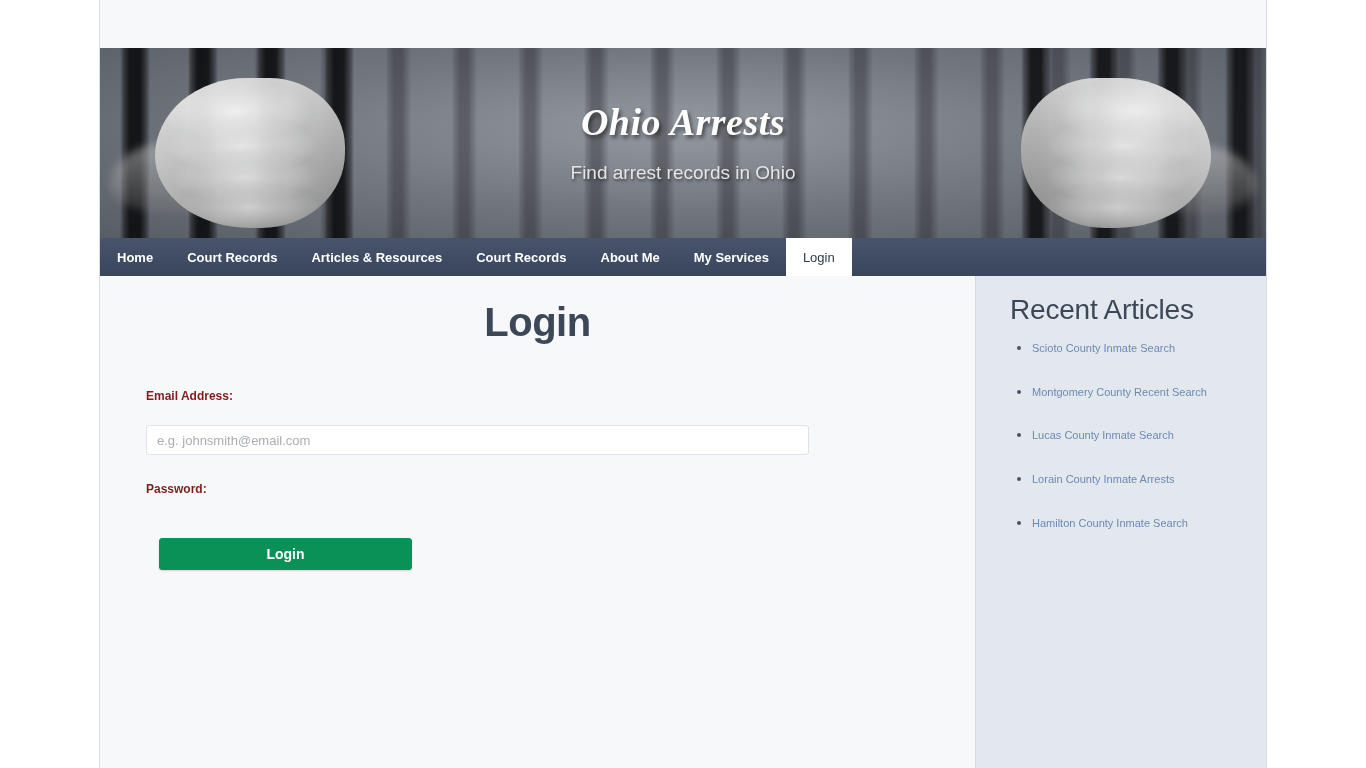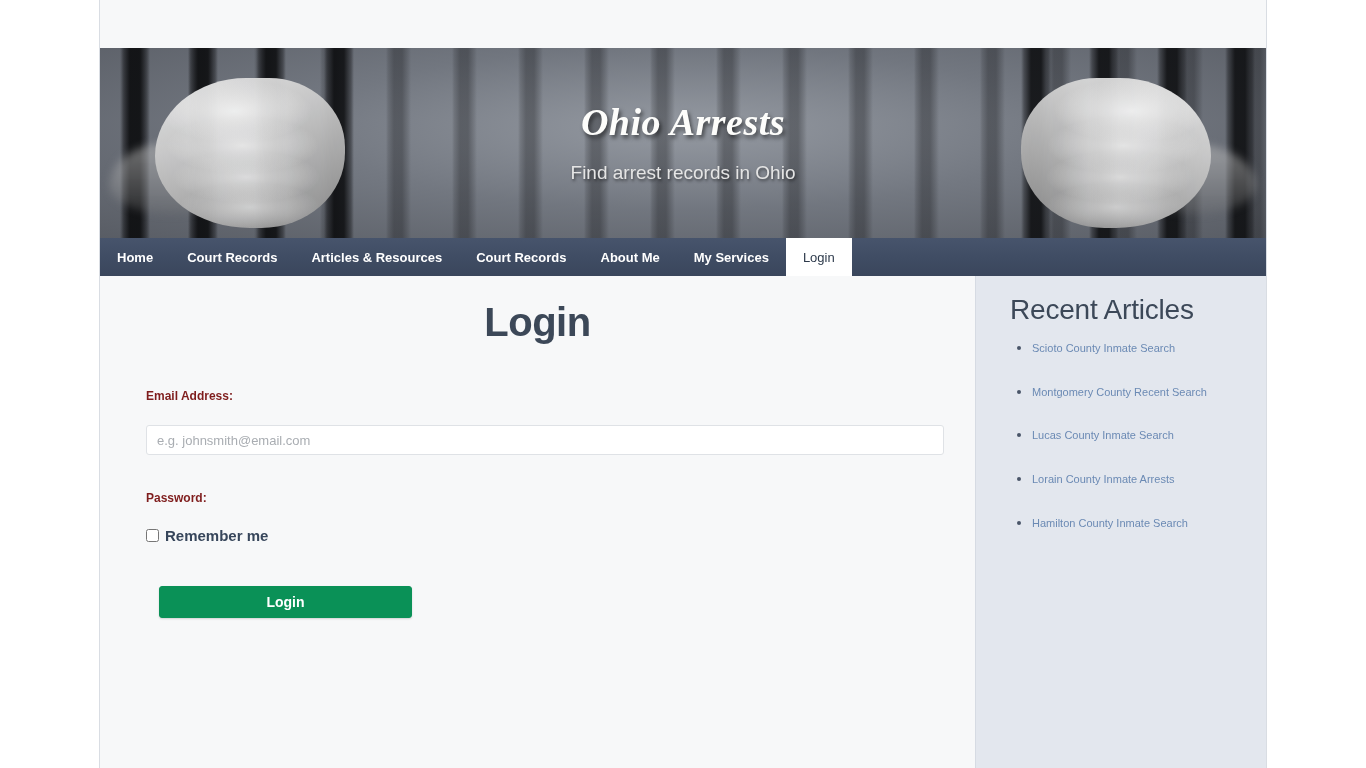--- a/index.html
+++ b/index.html
@@ -201,34 +201,34 @@
     margin-top: 44px;
   }
   .field-label {
     font-size: 12px;
     font-weight: bold;
     color: #7f1d1d;
     margin: 0 0 22px 0;
   }
   .text-input {
     display: block;
-    width: 798px;
+    width: 663px;
     height: 30px;
     padding: 5px 10px;
     font-size: 13px;
     font-family: "Liberation Sans", sans-serif;
     color: #495057;
     background: #ffffff;
     border: 1px solid #dfe2e6;
     border-radius: 3px;
     outline: none;
   }
   .text-input::placeholder { color: #a9adb2; }
 
-  .label-gap { margin-top: 36px; }
+  .label-gap { margin-top: 27px; }
 
   .remember-row {
     display: flex;
     align-items: center;
     margin-top: 22px;
   }
   .remember-row input[type="checkbox"] {
     width: 13px;
     height: 13px;
     margin: 0 6px 0 0;
@@ -317,24 +317,20 @@
 
       <main class="main-col">
         <h2 class="page-heading">Login</h2>
 
         <form class="form-area">
           <div class="field-label">Email Address:</div>
           <input class="text-input" type="email" placeholder="e.g. johnsmith@email.com" style="">
 
           <div class="field-label label-gap">Password:</div>
 
-          <div class="remember-row">
-            <input type="checkbox" id="rememberme" style="">
-            <label class="remember-label" for="rememberme">Remember me</label>
-          </div>
 
           <div class="btn-row">
             <button type="submit" class="login-btn">Login</button>
           </div>
         </form>
       </main>
 
       <aside class="side-col">
         <h3 class="side-heading">Recent Articles</h3>
         <ul class="side-list" id="article-list">

